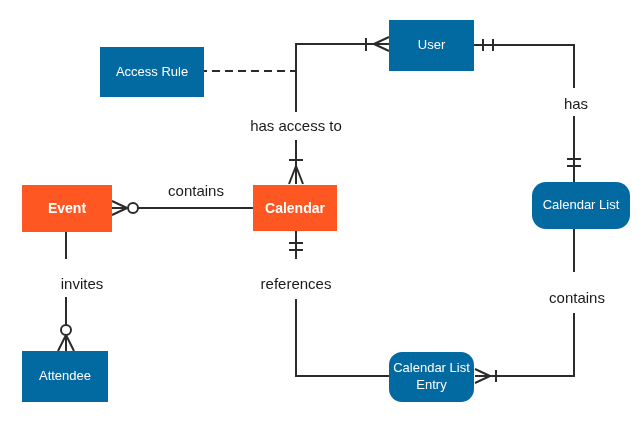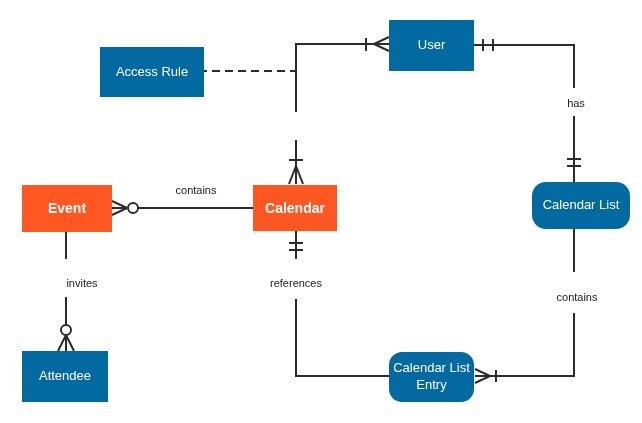--- a/index.html
+++ b/index.html
@@ -18,21 +18,21 @@
   .bold{font-weight:700;font-size:14px;}
   #e-access-rule{left:100px;top:47px;width:104px;height:50px;}
   #e-user{left:389px;top:20px;width:85px;height:51px;}
   #e-event{left:22px;top:185px;width:90px;height:47px;}
   #e-calendar{left:253px;top:185px;width:84px;height:46px;}
   #e-calendar-list{left:532px;top:182px;width:98px;height:47px;border-radius:14px;}
   #e-attendee{left:22px;top:351px;width:86px;height:51px;}
   #e-calendar-list-entry{left:389px;top:352px;width:85px;height:50px;border-radius:13px;}
   .rel-label{
     position:absolute;transform:translate(-50%,-50%);
-    color:#1a1a1a;font-size:11px;white-space:nowrap;
+    color:#1a1a1a;font-size:15px;white-space:nowrap;
   }
   #l-has-access-to{left:296px;top:125px;}
   #l-contains-events{left:196px;top:190px;}
   #l-has{left:576px;top:103px;}
   #l-references{left:296px;top:283px;}
   #l-contains-entries{left:577px;top:297px;}
   #l-invites{left:66px;top:283px;padding-left:32px;}
 </style>
 </head>
 <body>
@@ -103,19 +103,20 @@
   <div class="entity green" id="e-calendar-list">
     <span>Calendar List</span>
   </div>
   <div class="entity green" id="e-attendee">
     <span>Attendee</span>
   </div>
   <div class="entity green" id="e-calendar-list-entry">
     <span>Calendar List Entry</span>
   </div>
 
+  <div class="rel-label" id="l-has-access-to">has access to</div>
   <div class="rel-label" id="l-contains-events">contains</div>
   <div class="rel-label" id="l-has">has</div>
   <div class="rel-label" id="l-references">references</div>
   <div class="rel-label" id="l-contains-entries">contains</div>
   <div class="rel-label" id="l-invites">invites</div>
 
 </div>
 
 </body></html>

